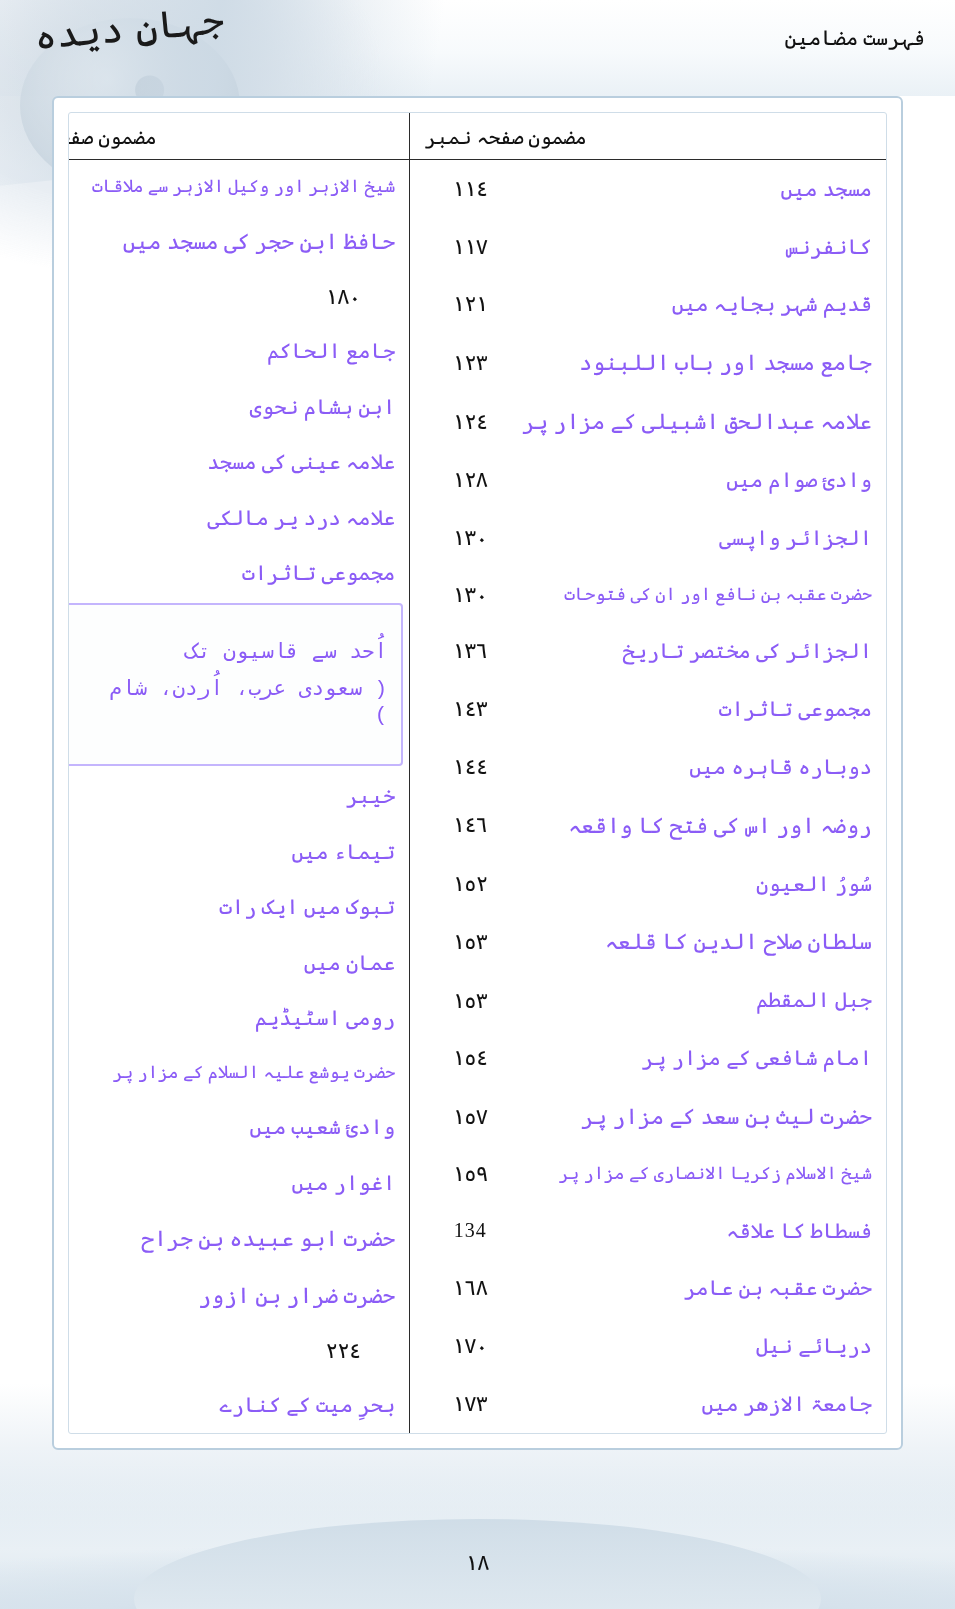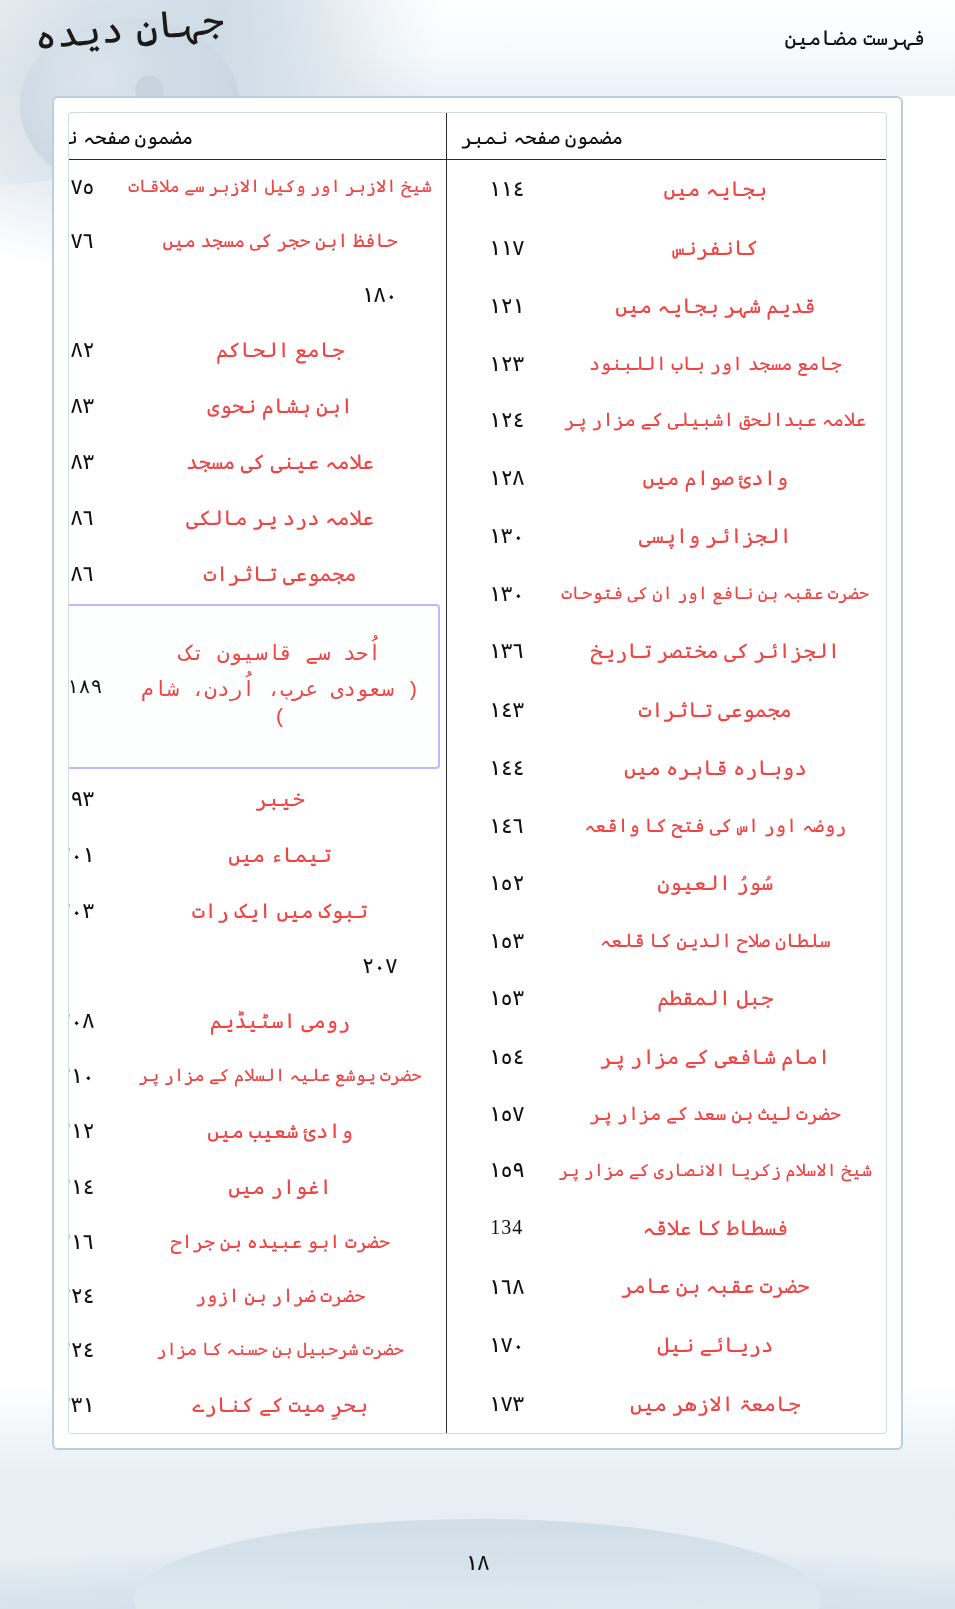--- a/index.html
+++ b/index.html
@@ -104,25 +104,25 @@
   .col-head .h-page{flex:0 0 108px;text-align:center;}
 
   .rows{display:flex;flex-direction:column;flex:1 1 auto;}
   .row{
     display:flex;flex-direction:row;align-items:center;
     padding:0 14px 0 8px;
     flex:1 1 auto;
     min-height:0;
   }
   .row .topic{
-    flex:1 1 auto;text-align:center;
-    font-size:21px;color:#ef4444;line-height:1.25;
+    flex:1 1 auto;
+    font-size:21px;color:#8b5cf6;line-height:1.25;
     white-space:nowrap;
   }
-  .row .topic.small{font-size:19px;}
+  .row .topic.small{font-size:22px;}
   .row .topic.xsmall{font-size:17.5px;}
   .row .pg{
     flex:0 0 104px;text-align:center;
     font-size:20px;color:#111;
     letter-spacing:1px;
   }
   .row.tall{flex:2 1 auto;}
   .row.tall .topic{white-space:normal;}
   .boxed{
     border:2px solid #c4b5fd;
@@ -172,21 +172,21 @@
       <div class="toc">
 
         <div class="col right">
           <div class="col-head">
             <div class="h-topic">مضمون</div>
             <div class="h-page">صفحہ نمبر</div>
           </div>
           <div class="rows">
 
             <div class="row">
-              <div class="topic">بجایہ میں</div>
+              <div class="topic">مسجد میں</div>
               <div class="pg">١١٤</div>
             </div>
             <div class="row">
               <div class="topic">کانفرنس</div>
               <div class="pg">١١٧</div>
             </div>
             <div class="row">
               <div class="topic">قدیم شہر بجایہ میں</div>
               <div class="pg">١٢١</div>
             </div>
@@ -323,20 +323,21 @@
             </div>
             <div class="row">
               <div class="topic">تیماء میں</div>
               <div class="pg">٢٠١</div>
             </div>
             <div class="row">
               <div class="topic">تبوک میں ایک رات</div>
               <div class="pg">٢٠٣</div>
             </div>
             <div class="row">
+              <div class="topic">عمان میں</div>
               <div class="pg">٢٠٧</div>
             </div>
             <div class="row">
               <div class="topic">رومی اسٹیڈیم</div>
               <div class="pg">٢٠٨</div>
             </div>
             <div class="row">
               <div class="topic xsmall">حضرت یوشع علیہ السلام کے مزار پر</div>
               <div class="pg">٢١٠</div>
             </div>
@@ -350,21 +351,20 @@
             </div>
             <div class="row">
               <div class="topic small">حضرت ابو عبیدہ بن جراح</div>
               <div class="pg">٢١٦</div>
             </div>
             <div class="row">
               <div class="topic small">حضرت ضرار بن ازور</div>
               <div class="pg">٢٢٤</div>
             </div>
             <div class="row">
-              <div class="topic xsmall">حضرت شرحبیل بن حسنہ کا مزار</div>
               <div class="pg">٢٢٤</div>
             </div>
             <div class="row">
               <div class="topic">بحرِ میت کے کنارے</div>
               <div class="pg">٢٣١</div>
             </div>
 
           </div>
         </div>
 

